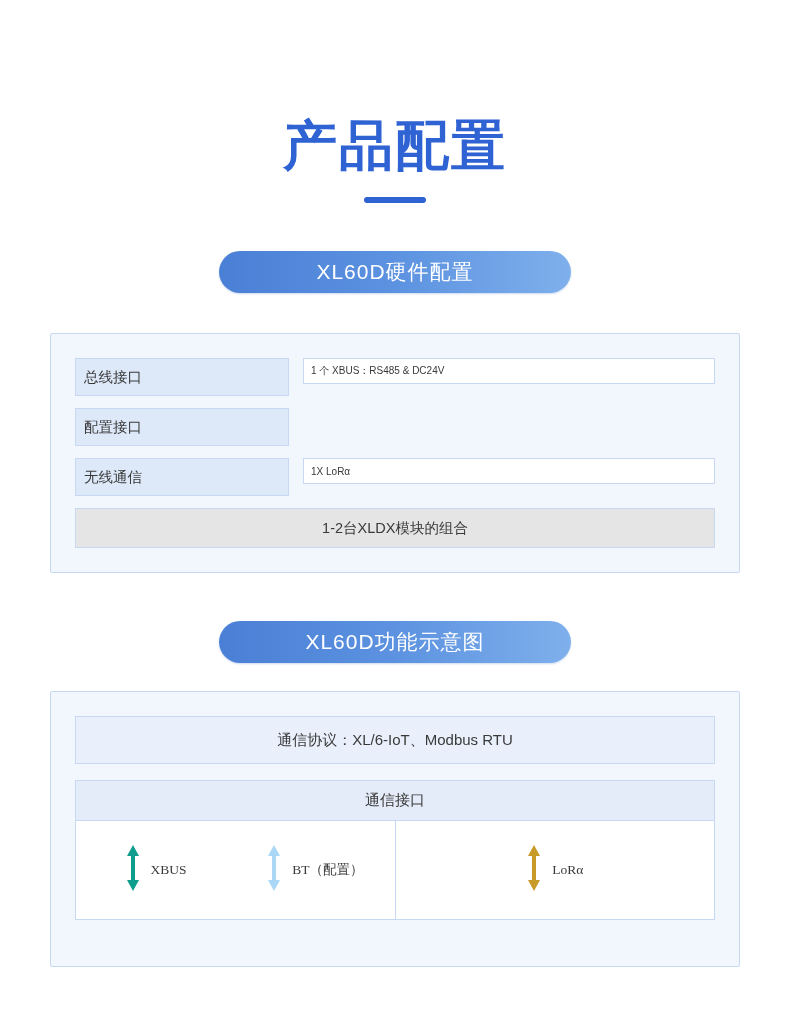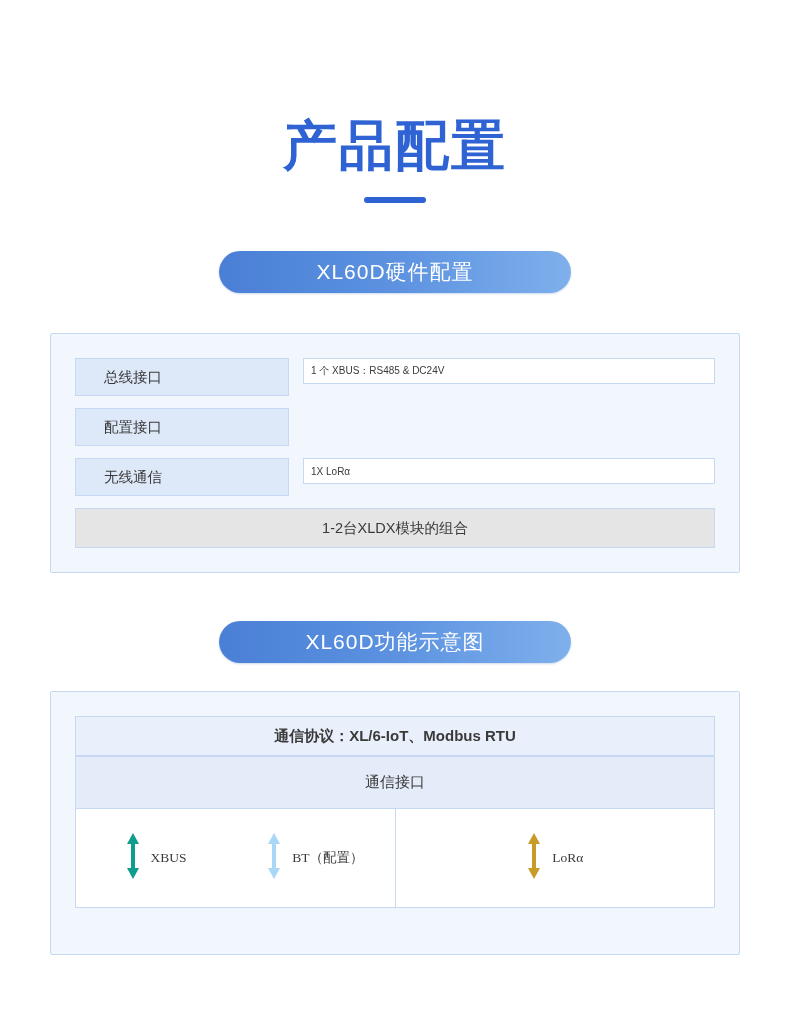--- a/index.html
+++ b/index.html
@@ -80,21 +80,21 @@
     margin-bottom: 12px;
   }
   .spec-label {
     width: 214px;
     height: 38px;
     background: #dde8f8;
     border: 1px solid #c6d8f2;
     box-sizing: border-box;
     display: flex;
     align-items: center;
-    padding-left: 28px;
+    padding-left: 8px;
     font-size: 14.5px;
     color: #3a3a3a;
   }
   .spec-value {
     flex: 1;
     height: 26px;
     background: #ffffff;
     border: 1px solid #c6d8f2;
     box-sizing: border-box;
     display: flex;
@@ -112,42 +112,42 @@
     display: flex;
     align-items: center;
     justify-content: center;
     font-size: 14.5px;
     color: #3a3a3a;
     margin-top: 4px;
   }
 
   
   .diag-band {
+    height: 48px;
+    background: #eaf0fb;
+    border: 1px solid #c6d8f2;
+    box-sizing: border-box;
+    display: flex;
+    align-items: center;
+    justify-content: center;
+    font-size: 15px;
+    color: #3a3a3a;
+  }
+  .diag-subhead {
     height: 40px;
-    background: #eaf0fb;
-    border: 1px solid #c6d8f2;
+    background: #e4ecf9;
+    border: 1px solid #c6d8f2;
+    border-bottom: none;
     box-sizing: border-box;
     display: flex;
     align-items: center;
     justify-content: center;
     font-size: 15px;
     color: #3a3a3a;
-    font-weight: bold;
-  }
-  .diag-subhead {
-    height: 52px;
-    background: #e4ecf9;
-    border: 1px solid #c6d8f2;
-    border-bottom: none;
-    box-sizing: border-box;
-    display: flex;
-    align-items: center;
-    justify-content: center;
-    font-size: 15px;
-    color: #3a3a3a;
+    margin-top: 16px;
   }
   .iface-row {
     display: flex;
     border: 1px solid #c6d8f2;
     background: #ffffff;
     box-sizing: border-box;
     height: 100px;
   }
   .iface-cell {
     display: flex;

